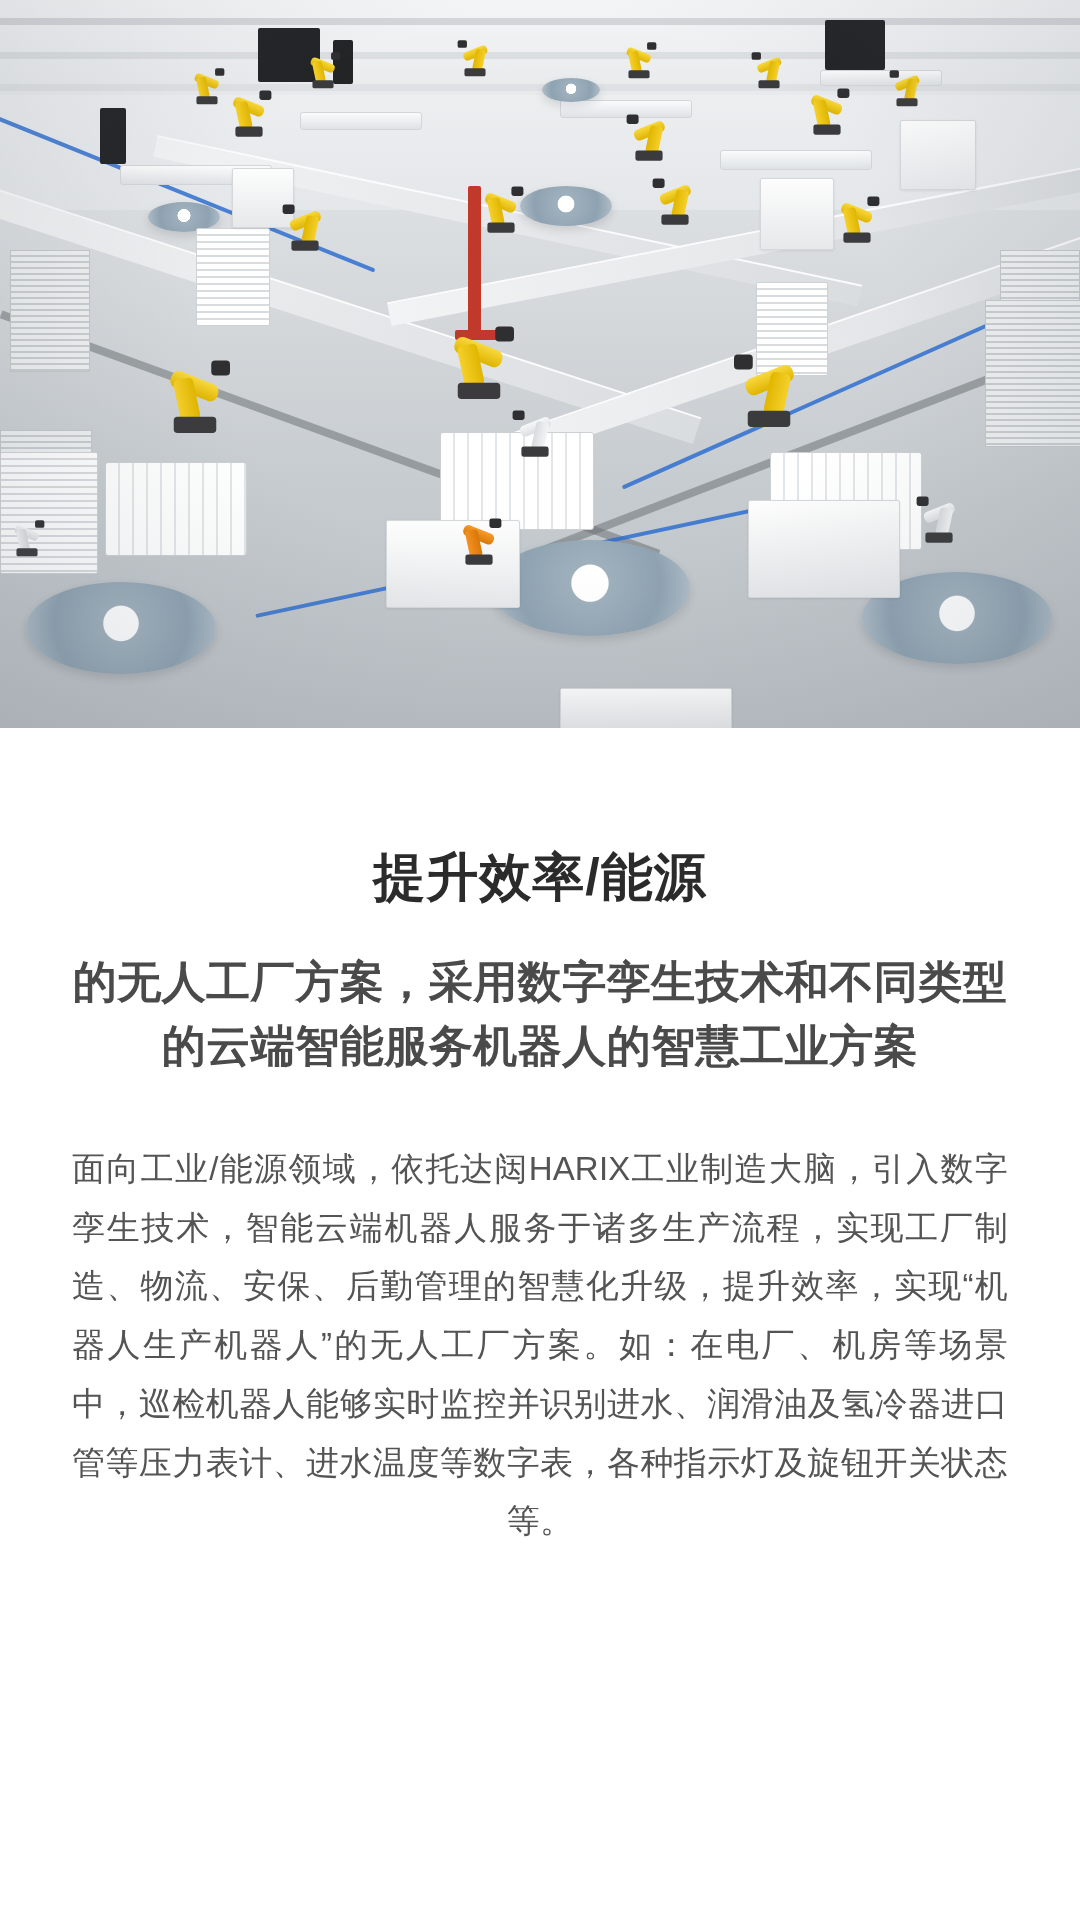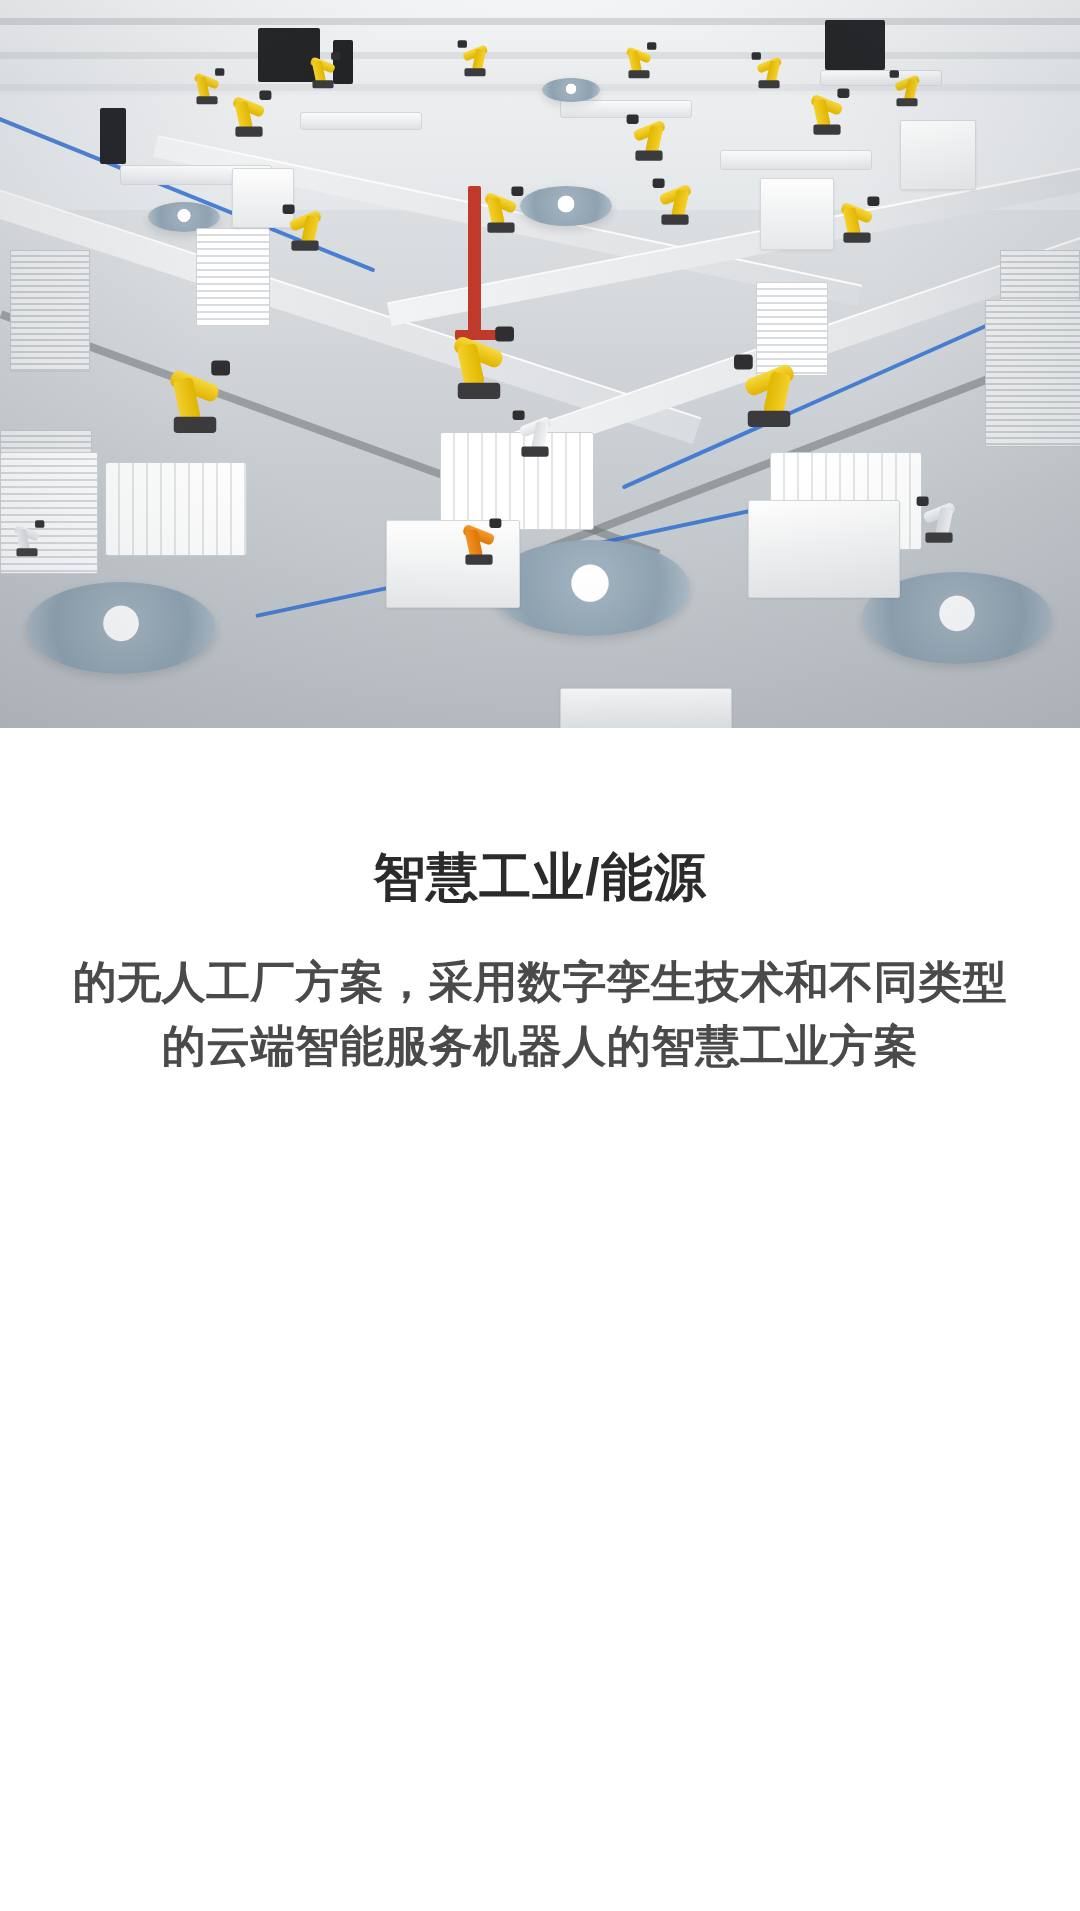--- a/index.html
+++ b/index.html
@@ -384,19 +384,20 @@
           <div class="lower"></div>
           <div class="head"></div>
           <div class="base"></div>
       </div>
 
       <div class="hero-vignette"></div>
     </div>
   </div>
 
   <div class="content">
-    <h1 class="title">智慧工业/能源</h1>
+    <h1 class="title">提升效率/能源</h1>
 
     <h2 class="subtitle">的无人工厂方案，采用数字孪生技术和不同类型的云端智能服务机器人的智慧工业方案</h2>
 
+    <p class="body-text">面向工业/能源领域，依托达闼HARIX工业制造大脑，引入数字孪生技术，智能云端机器人服务于诸多生产流程，实现工厂制造、物流、安保、后勤管理的智慧化升级，提升效率，实现“机器人生产机器人”的无人工厂方案。如：在电厂、机房等场景中，巡检机器人能够实时监控并识别进水、润滑油及氢冷器进口管等压力表计、进水温度等数字表，各种指示灯及旋钮开关状态等。</p>
   </div>
 
 </div>
 
 </body></html>

